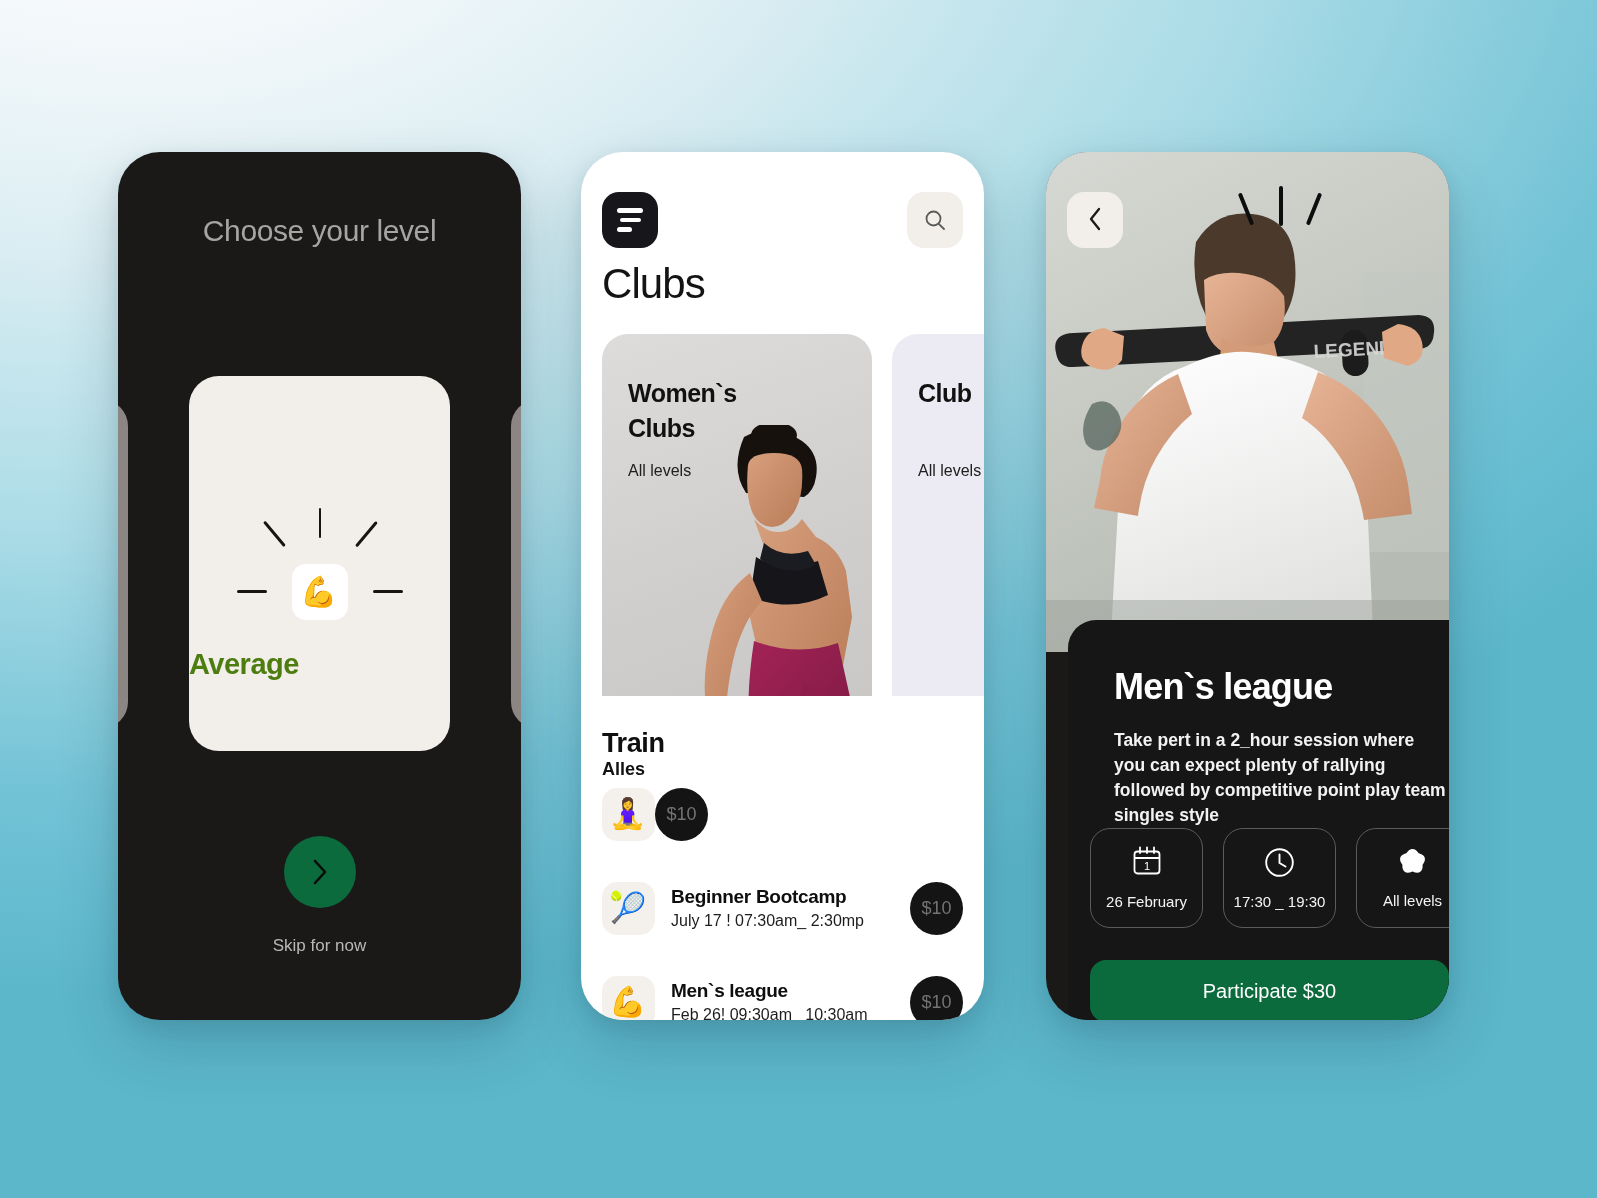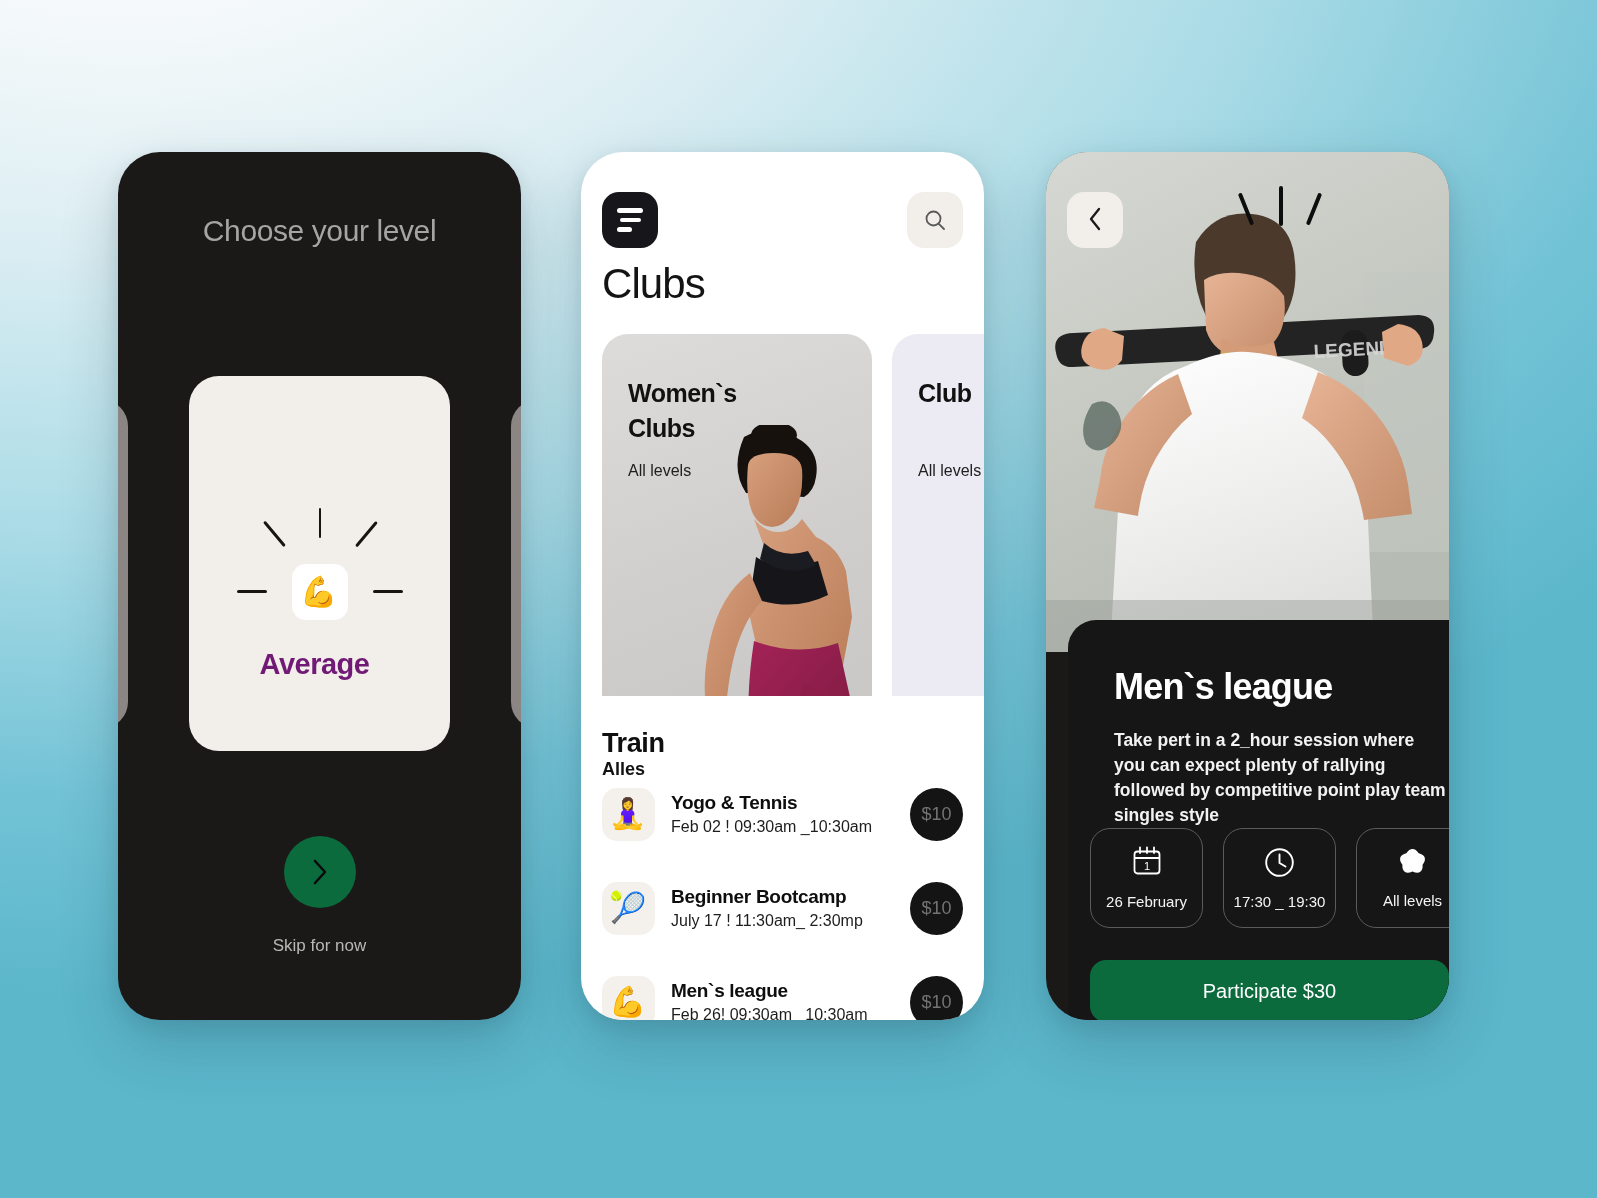--- a/index.html
+++ b/index.html
@@ -71,22 +71,22 @@
   .ray-r     { width: 30px;  height: 2.6px; right: 0px; top: 82px; }
   .emoji-tile {
     position: absolute; left: 50%; top: 56px; transform: translateX(-50%);
     width: 56px; height: 56px; border-radius: 14px;
     background: #ffffff;
     display: flex; align-items: center; justify-content: center;
     font-size: 30px; line-height: 1;
   }
   .level-name {
     position: absolute; left: 0; right: 10px; top: 272px;
-    text-align: center;
-    font-size: 29px; font-weight: 700; color: #701a75; letter-spacing: -0.5px;
+    text-align: left;
+    font-size: 29px; font-weight: 700; color: #4d7c0f; letter-spacing: -0.5px;
   }
   .next-fab {
     position: absolute; left: 50%; top: 684px; transform: translateX(-50%);
     width: 72px; height: 72px; border-radius: 50%;
     background: #0c6b3d;
     display: flex; align-items: center; justify-content: center;
     border: none; cursor: pointer;
   }
   .next-fab svg { display: block; }
   .skip {
@@ -330,32 +330,28 @@
 
     <div class="train-head">
       <div class="train-title">Train</div>
       <div class="train-all">Alles</div>
     </div>
 
     <div class="train-list">
 
       <div class="train-row">
         <div class="train-thumb">🧘‍♀️</div>
-        <div class="train-meta">
-          <div class="train-name">Yogo &amp; Tennis</div>
-          <div class="train-when">Feb 02 ! 09:30am _10:30am</div>
-        </div>
         <div class="price-pill">$10</div>
       </div>
 
       <div class="train-row">
         <div class="train-thumb">🎾</div>
         <div class="train-meta">
           <div class="train-name">Beginner Bootcamp</div>
-          <div class="train-when">July 17 ! 11:30am_ 2:30mp</div>
+          <div class="train-when">July 17 ! 07:30am_ 2:30mp</div>
         </div>
         <div class="price-pill">$10</div>
       </div>
 
       <div class="train-row">
         <div class="train-thumb">💪</div>
         <div class="train-meta">
           <div class="train-name">Men`s league</div>
           <div class="train-when">Feb 26! 09:30am _10:30am</div>
         </div>

